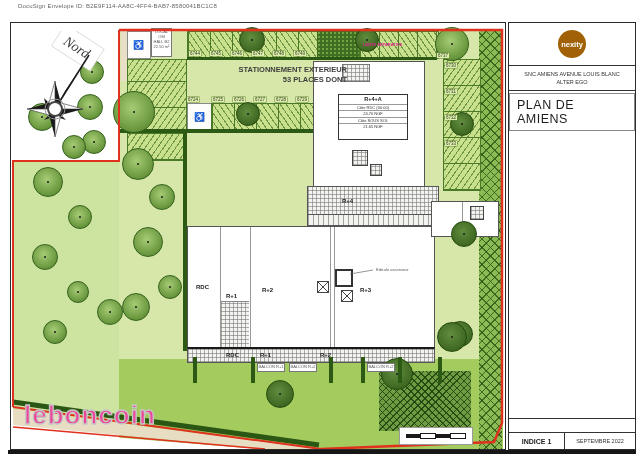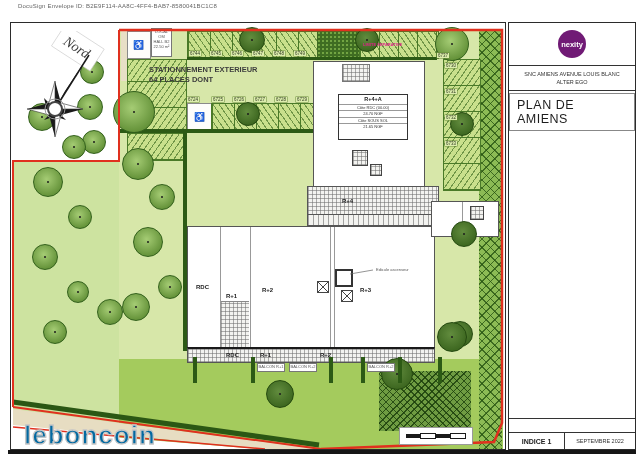--- a/index.html
+++ b/index.html
@@ -48,29 +48,29 @@
   .lbl{position:absolute;font-weight:bold;color:#222;font-size:6px;line-height:1;z-index:4;}
   .tiny{font-size:4px;line-height:1.25;color:#555;}
   .xbox{position:absolute;background:
      linear-gradient(45deg,transparent calc(50% - .5px),#444 calc(50% - .5px) calc(50% + .5px),transparent calc(50% + .5px)),
      linear-gradient(-45deg,transparent calc(50% - .5px),#444 calc(50% - .5px) calc(50% + .5px),transparent calc(50% + .5px)),#fff;
      border:1px solid #444;}
   .balcon{position:absolute;background:#fff;border:.5px solid #777;font-size:4px;line-height:1.2;
           text-align:center;color:#555;padding:1px 0;width:26px;z-index:4;}
   
   .tp-sec{border-bottom:1px solid #333;display:flex;align-items:center;justify-content:center;flex-direction:column;}
-  #nexity-circle{width:28px;height:28px;border-radius:50%;background:#701a75;display:flex;
+  #nexity-circle{width:28px;height:28px;border-radius:50%;background:#a16207;display:flex;
                  align-items:center;justify-content:center;color:#fff;font-size:7.5px;font-weight:bold;}
   #doc-title-box{border:1px solid #888;padding:4px 7px;font-size:12.5px;letter-spacing:.5px;color:#1d1d1d;}
   
   #docusign{position:absolute;left:18px;top:3px;font-size:6px;color:#666;letter-spacing:.2px;}
-  #watermark{position:absolute;left:24px;top:420px;font-size:26px;font-weight:bold;letter-spacing:1px;
-             color:#0369a1;-webkit-text-stroke:1.3px #c6c6c6;text-shadow:0 0 1px #d5d5d5;z-index:20;}
+  #watermark{position:absolute;left:24px;top:400px;font-size:26px;font-weight:bold;letter-spacing:1px;
+             color:#ec4899;-webkit-text-stroke:1.3px #c6c6c6;text-shadow:0 0 1px #d5d5d5;z-index:20;}
   #bottom-rule{position:absolute;left:8px;top:450px;width:628px;height:4px;background:#161616;}
-  #park-note{position:absolute;left:138px;top:42px;width:198px;text-align:left;font-size:7.5px;
+  #park-note{position:absolute;left:138px;top:42px;width:198px;text-align:right;font-size:7.5px;
              font-weight:bold;color:#3d3d3d;line-height:1.35;z-index:6;}
   #pink-note{position:absolute;left:352px;top:19px;font-size:4px;font-weight:bold;color:#e0218a;z-index:6;}
   .r4abox-row{border-top:.5px solid #999;font-size:4px;line-height:1.35;text-align:center;color:#333;}
   svg text{font-family:"Liberation Serif",serif;}
 </style>
 </head>
 <body>
 
 <div id="stage">
 
@@ -103,21 +103,21 @@
       <span>♿</span>
     </div>
     <div class="abs" style="left:140px;top:5px;width:19px;height:27px;background:#fff;border:.5px solid #777;z-index:5;text-align:center;">
       <div class="tiny">LOCAL OM</div>
       <div class="tiny">HALL B2</div>
       <div class="tiny">22.50 m²</div>
     </div>
 
     <div id="park-note">
       <div>STATIONNEMENT EXTERIEUR</div>
-      <div>64 PLACES DONT</div>
+      <div>53 PLACES DONT</div>
     </div>
 
     <div class="abs pmr" style="left:176px;top:80px;width:24px;height:26px;z-index:2;">
       <span>♿</span>
     </div>
     <div class="abs stalls-h" style="left:200px;top:80px;width:106px;height:26px;z-index:2;"></div>
     <span class="chip" style="left:176px;top:74px;">6724</span>
     <span class="chip" style="left:201px;top:74px;">6725</span>
     <span class="chip" style="left:222px;top:74px;">6726</span>
     <span class="chip" style="left:243px;top:74px;">6727</span>

